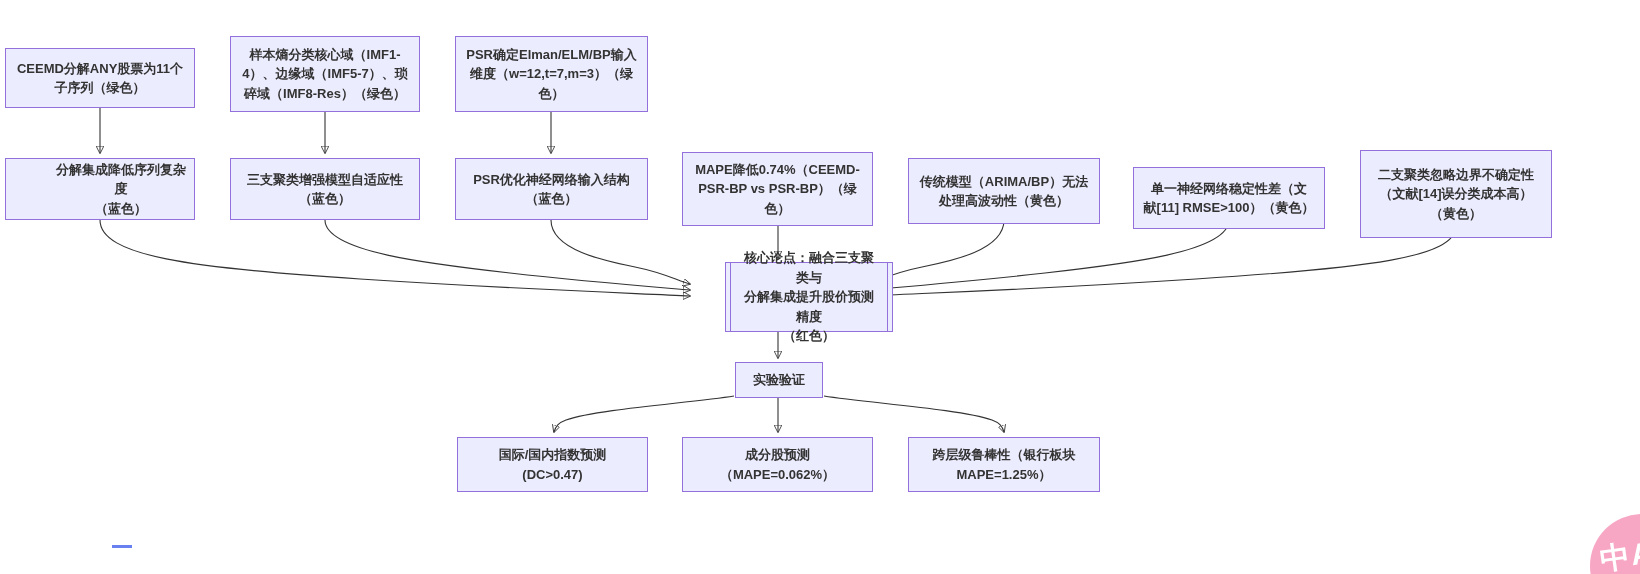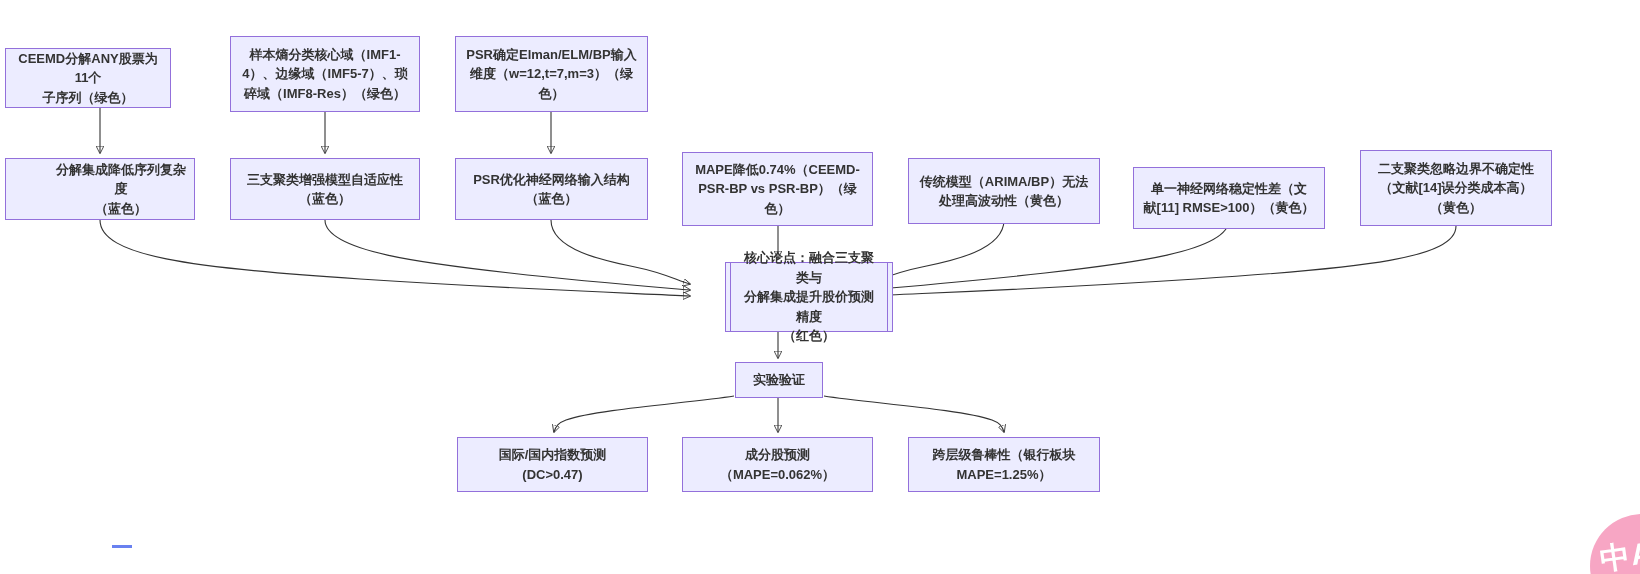--- a/index.html
+++ b/index.html
@@ -93,21 +93,21 @@
     <path d="M778 226 L778 258" marker-end="url(#arrow)"></path>
     <path d="M1004 220 C1004 250 952 261 922 267 S878 281 867 284" marker-end="url(#arrow)"></path>
     <path d="M1229 220 C1229 252 1125 264 1045 273 S901 287 867 290" marker-end="url(#arrow)"></path>
     <path d="M1456 226 C1456 258 1366 268 1196 279 S926 293 867 296" marker-end="url(#arrow)"></path>
     <path d="M778 332 L778 358" marker-end="url(#arrow)"></path>
     <path d="M734 396 C690 403 598 409 566 420 C558 423 556 426 554 432" marker-end="url(#arrow)"></path>
     <path d="M778 398 L778 432" marker-end="url(#arrow)"></path>
     <path d="M824 396 C868 403 960 409 992 420 C1000 423 1002 426 1004 432" marker-end="url(#arrow)"></path>
   </svg>
 
-  <div class="node" style="left:5px;top:48px;width:166px;height:60px;">
+  <div class="node" style="left:5px;top:48px;width:190px;height:60px;">
     <span>CEEMD分解ANY股票为11个
 子序列（绿色）</span>
   </div>
   <div class="node" style="left:230px;top:36px;width:190px;height:76px;">
     <span>样本熵分类核心域（IMF1-
 4）、边缘域（IMF5-7）、琐
 碎域（IMF8-Res）（绿色）</span>
   </div>
   <div class="node" style="left:455px;top:36px;width:193px;height:76px;">
     <span>PSR确定Elman/ELM/BP输入
@@ -133,21 +133,21 @@
 色）</span>
   </div>
   <div class="node" style="left:908px;top:158px;width:192px;height:66px;text-align:center;">
     <span>传统模型（ARIMA/BP）无法
 处理高波动性（黄色）</span>
   </div>
   <div class="node" style="left:1133px;top:158px;width:192px;height:62px;margin-top:9px;">
     <span>单一神经网络稳定性差（文
 献[11] RMSE&gt;100）（黄色）</span>
   </div>
-  <div class="node" style="left:1360px;top:150px;width:192px;height:76px;">
+  <div class="node" style="left:1360px;top:150px;width:192px;height:88px;">
     <span>二支聚类忽略边界不确定性
 （文献[14]误分类成本高）
 （黄色）</span>
   </div>
 
   <div class="node subroutine" style="left:694px;top:262px;width:168px;height:70px;margin-left:31px;">
     <span>核心论点：融合三支聚类与
 分解集成提升股价预测精度
 （红色）</span>
   </div>

